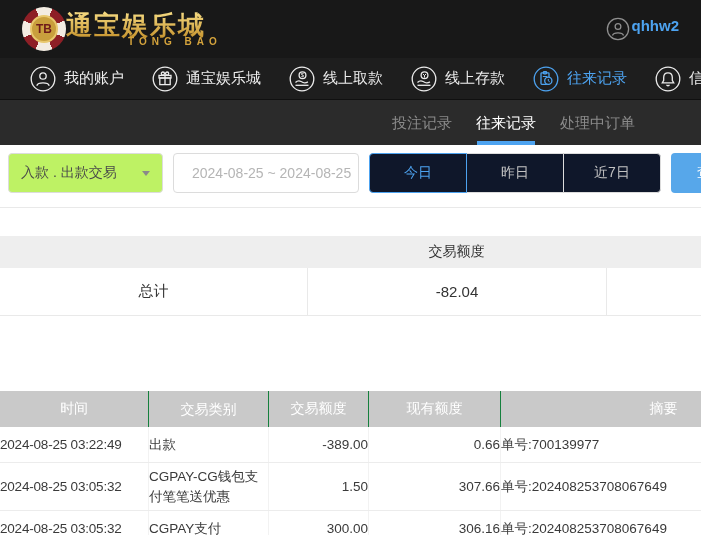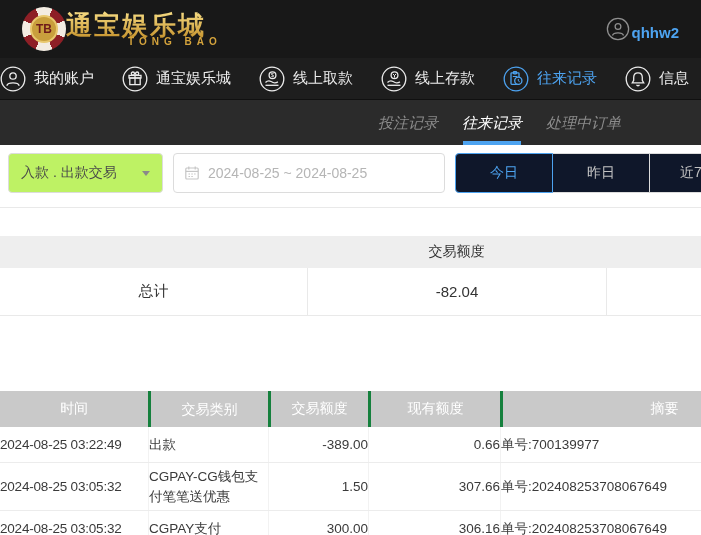--- a/index.html
+++ b/index.html
@@ -13,60 +13,60 @@
   .topbar{height:58px;background:var(--dark1);display:flex;align-items:center;padding:0 22px;}
   .logo{display:flex;align-items:center;gap:0;}
   .chip{width:44px;height:44px;border-radius:50%;position:relative;flex:none;
     background:conic-gradient(#f3ece2 0 22.5deg,#8e1f26 22.5deg 67.5deg,#f3ece2 67.5deg 112.5deg,#8e1f26 112.5deg 157.5deg,#f3ece2 157.5deg 202.5deg,#8e1f26 202.5deg 247.5deg,#f3ece2 247.5deg 292.5deg,#8e1f26 292.5deg 337.5deg,#f3ece2 337.5deg 360deg);}
   .chip-core{position:absolute;inset:8px;border-radius:50%;background:#c99f3d;border:2px solid #e8c86e;
     display:flex;align-items:center;justify-content:center;font-size:12px;font-weight:700;color:#6e1a1a;}
   .brand-cn{font-size:26px;font-weight:700;letter-spacing:2px;color:var(--gold);
     background:linear-gradient(#f7dd85,#c5922c);-webkit-background-clip:text;background-clip:text;
     -webkit-text-fill-color:transparent;line-height:1.1;}
   .brand-en{font-size:10px;font-weight:700;letter-spacing:5px;color:#d4a33c;margin-left:62px;margin-top:-3px;}
-  .user{margin-left:auto;display:flex;align-items:flex-end;gap:2px;color:#8f8f8f;}
+  .user{margin-left:auto;display:flex;align-items:flex-start;gap:2px;color:#8f8f8f;}
   .username{color:var(--accent);font-size:15px;font-weight:600;white-space:nowrap;}
   .navbar{height:42px;background:var(--dark2);border-bottom:1px solid #101010;
-    display:flex;align-items:center;gap:28px;}
+    display:flex;align-items:center;gap:28px;padding-left:30px;}
   .nav-item{display:flex;align-items:center;gap:8px;color:#ececec;font-size:15px;
     white-space:nowrap;cursor:pointer;flex:none;}
   .nav-item.active{color:var(--accent);}
   .subtabs{height:45px;background:var(--dark3);display:flex;justify-content:flex-end;
-    padding-right:68px;align-items:center;font-style:italic;}
+    padding-right:54px;align-items:center;}
   .tab{position:relative;padding:0 12px;line-height:45px;font-size:15px;color:#8b8b8b;cursor:pointer;white-space:nowrap;}
   .tab.active{color:#fff;}
   .tab.active::after{content:"";position:absolute;left:50%;transform:translateX(-50%);
     bottom:0;width:58px;height:4px;background:var(--accent);}
   .content{width:701px;}
   .filter-bar{display:flex;align-items:center;gap:10px;padding:8px 0 0 8px;}
   .select-box{width:155px;height:40px;border:1px solid #dcdcdc;border-radius:4px;background:#bef264;
     display:flex;align-items:center;justify-content:space-between;padding:0 12px;font-size:14px;color:#4a4a4a;cursor:pointer;flex:none;}
   .caret{width:0;height:0;border-left:4.5px solid transparent;border-right:4.5px solid transparent;border-top:5.5px solid #8a8a8a;}
-  .date-box{width:272px;height:40px;border:1px solid #dcdcdc;border-radius:4px;background:#fff;
+  .date-box{width:186px;height:40px;border:1px solid #dcdcdc;border-radius:4px;background:#fff;
     display:flex;align-items:center;gap:8px;padding:0 10px;font-size:14px;color:#b5b5b5;cursor:pointer;flex:none;white-space:nowrap;}
   .btn-group{display:flex;flex:none;}
   .qbtn{width:98px;height:40px;background:#0f172a;border:1px solid #dcdcdc;margin-left:-1px;
     font-size:14px;color:#c2c2c2;cursor:pointer;font-family:inherit;}
   .qbtn:first-child{margin-left:0;border-radius:4px 0 0 4px;}
   .qbtn:last-child{border-radius:0 4px 4px 0;}
   .qbtn.active{border:1px solid var(--accent);color:var(--accent);position:relative;z-index:2;}
   .search-btn{width:80px;height:40px;flex:none;background:var(--btn_blue);color:#fff;border:none;
     border-radius:4px;font-size:14px;cursor:pointer;font-family:inherit;}
   .divider{border-top:1px solid var(--line);margin-top:14px;}
   .summary{width:905px;margin-top:28px;font-size:14px;color:#333;}
   .summary .s-head{display:flex;height:32px;background:var(--summary_header_bg);align-items:center;}
   .summary .s-row{display:flex;height:48px;align-items:center;border-bottom:1px solid var(--line);font-size:15px;}
   .s-c1{width:307px;text-align:center;flex:none;}
   .s-c2{width:299px;text-align:center;flex:none;}
   .s-c3{width:299px;text-align:center;flex:none;}
   .s-row .s-c2,.s-row .s-c3{border-left:1px solid var(--line);height:100%;display:flex;align-items:center;justify-content:center;}
   .records{width:826px;margin-top:75px;font-size:13.5px;color:#3a3a3a;}
   .r-head{display:flex;height:36px;background:var(--table_header_bg);color:#fff;font-size:14px;}
   .r-head .cell{display:flex;align-items:center;justify-content:center;}
-  .r-head .cell + .cell{border-left:3px solid #15803d;}
+  .r-head .cell + .cell{border-left:1px solid #15803d;}
   .r-row{display:flex;border-bottom:1px solid #ececec;min-height:36px;align-items:stretch;}
   .r-row .cell{display:flex;align-items:center;padding:4px 0;}
   .r-row .cell + .cell{border-left:1px solid #f2f2f2;}
   .c-time{width:148px;flex:none;padding-left:10px;white-space:nowrap;letter-spacing:-0.2px;}
   .c-type{width:120px;flex:none;padding-left:12px;padding-right:10px;line-height:1.45;}
   .c-amount{width:100px;flex:none;justify-content:flex-end;padding-right:8px;}
   .c-balance{width:132px;flex:none;justify-content:flex-end;padding-right:8px;}
   .c-memo{width:326px;flex:none;padding-left:12px;white-space:nowrap;}
   .r-head .c-time,.r-head .c-type,.r-head .c-amount,.r-head .c-balance,.r-head .c-memo{padding:0;}
   .nav-icon{flex:none;display:block;}

